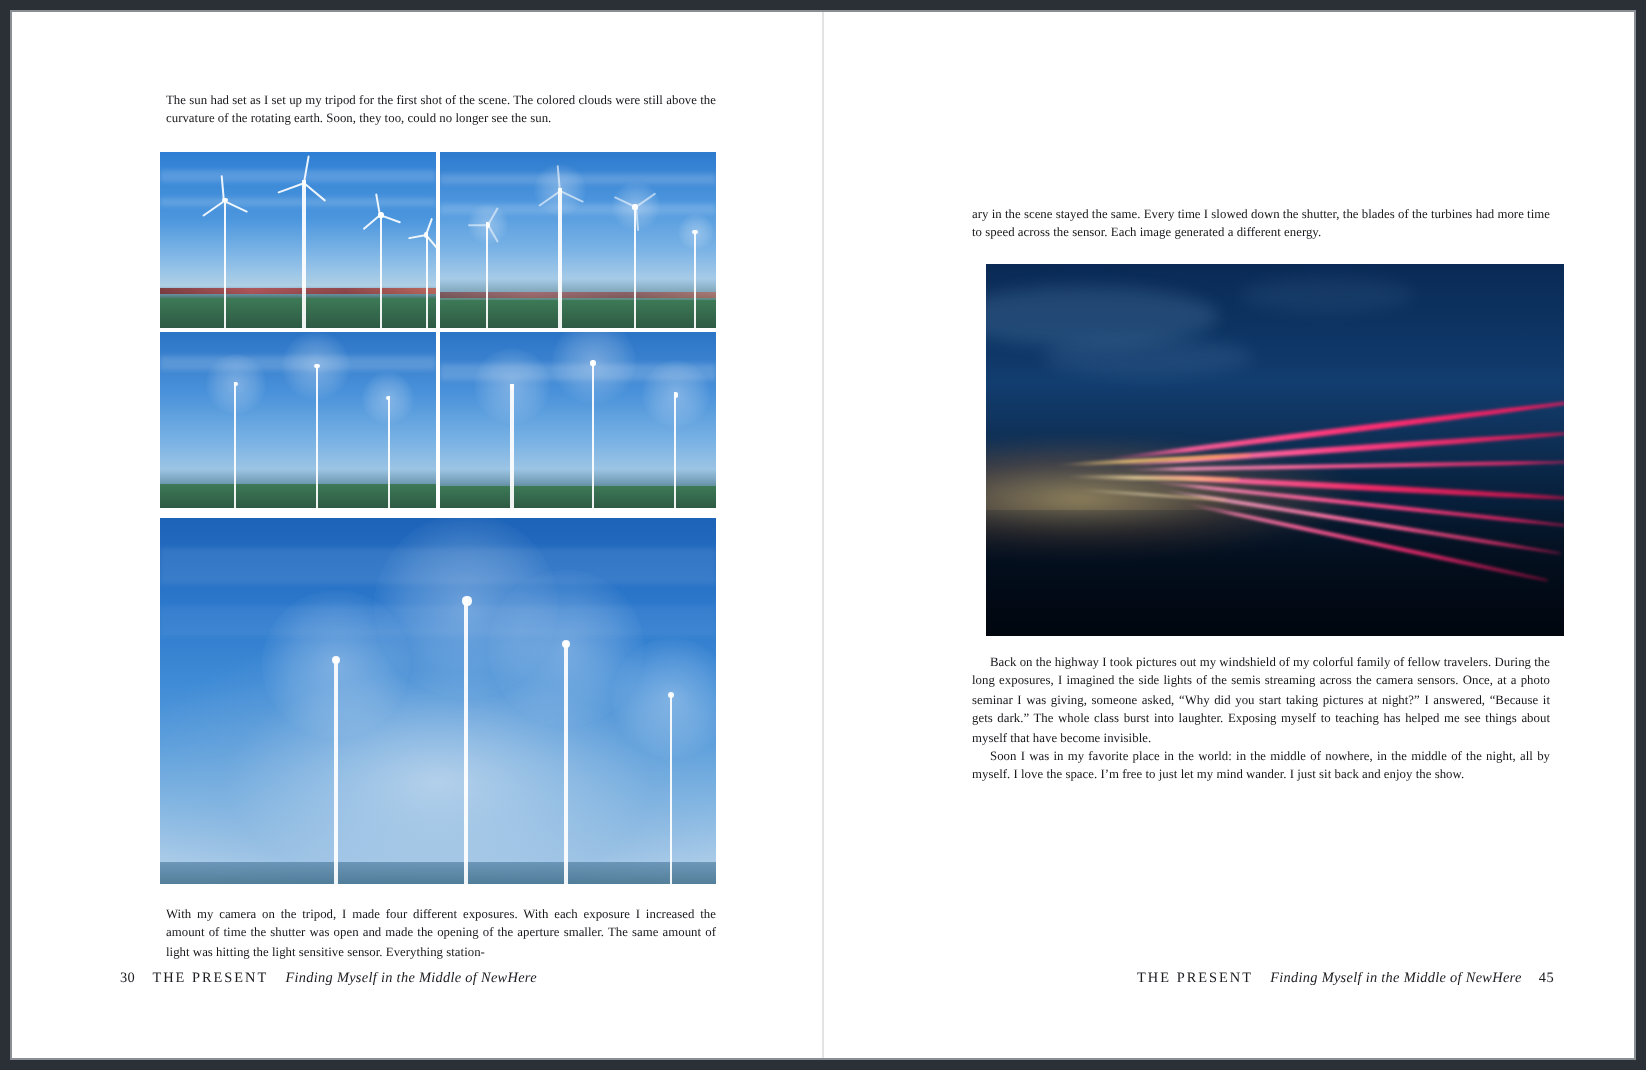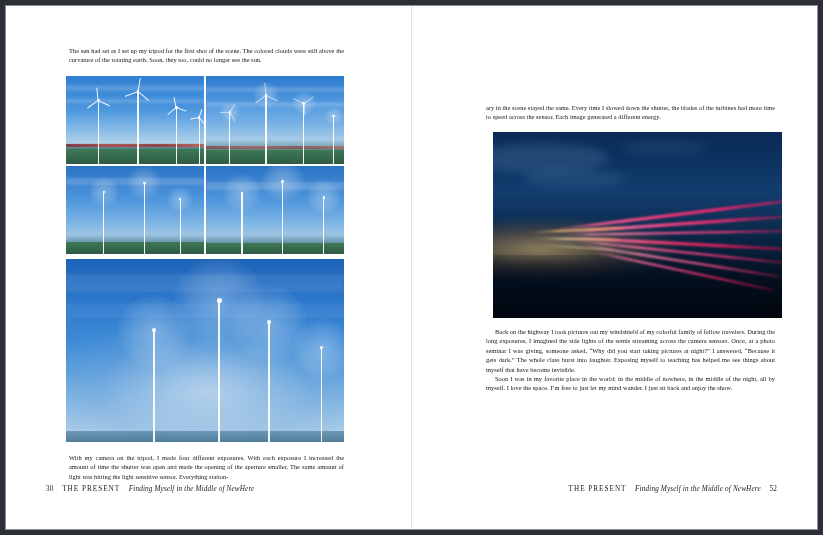--- a/index.html
+++ b/index.html
@@ -22,21 +22,21 @@
     background: #ffffff;
     box-shadow: 0 0 0 1px #8a8f96;
   }
   .page {
     position: absolute;
     top: 0;
     width: 405px;
     height: 523px;
     overflow: hidden;
   }
-  .page-left { left: 0; text-decoration: underline; }
+  .page-left { left: 14px; text-decoration: underline; }
   .page-right { left: 406px; }
   .gutter {
     position: absolute;
     left: 405px;
     top: 0;
     width: 1px;
     height: 523px;
     background: #e3e3e3;
   }
 
@@ -477,17 +477,17 @@
     <div class="col" id="right-body-text" style="left:74px;">
       <p class="indent" style="margin:0 0 0 0;">Back on the highway I took pictures out my windshield of my colorful family of fellow travelers. During the long exposures, I imagined the side lights of the semis streaming across the camera sensors. Once, at a photo seminar I was giving, someone asked, “Why did you start taking pictures at night?” I answered, “Because it gets dark.” The whole class burst into laughter. Exposing myself to teaching has helped me see things about myself that have become invisible.</p>
       <p class="indent" style="margin:0;">Soon I was in my favorite place in the world: in the middle of nowhere, in the middle of the night, all by myself. I love the space. I’m free to just let my mind wander. I just sit back and enjoy the show.</p>
     </div>
 
     <div class="footer" id="footer-right">
       <span class="runhead">THE PRESENT</span>
       <span class="sp"></span>
       <span class="booktitle">Finding Myself in the Middle of NewHere</span>
       <span class="sp"></span>
-      <span class="folio">52</span>
+      <span class="folio">45</span>
     </div>
   </div>
 
 </div>
 
 </body></html>

